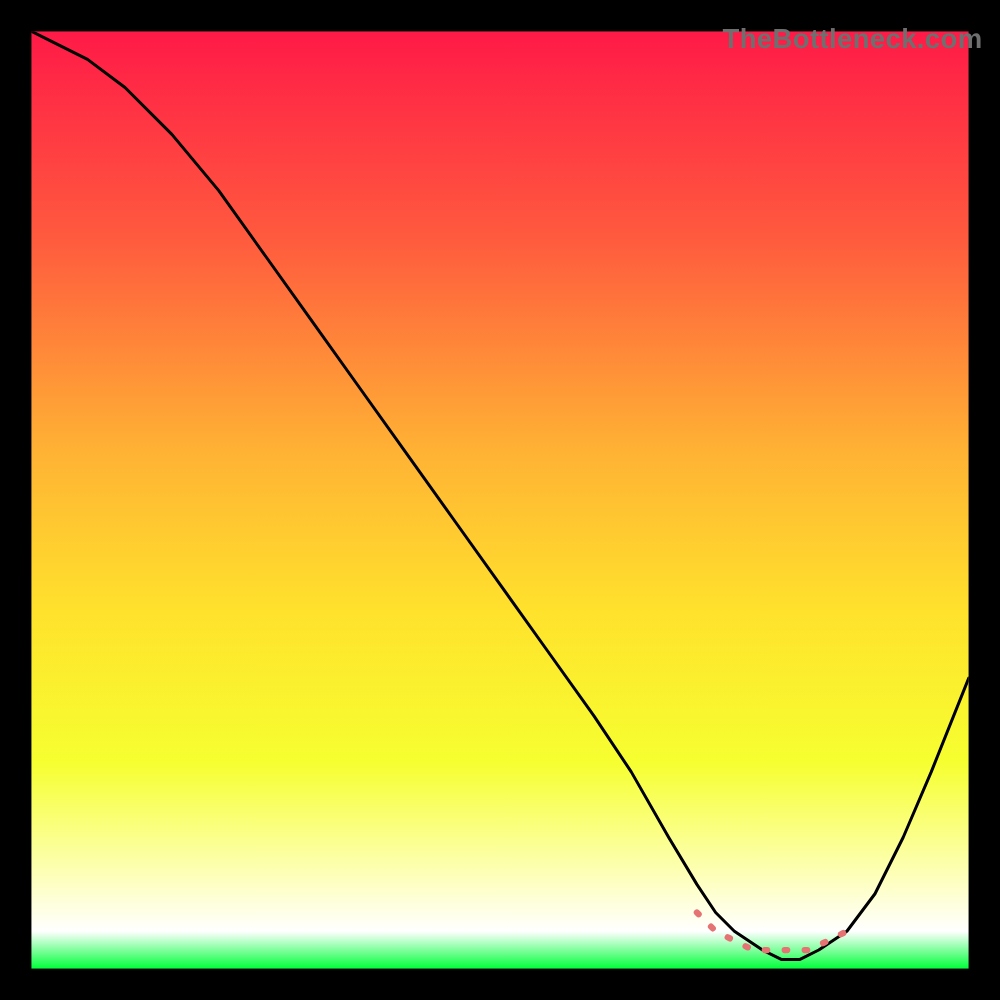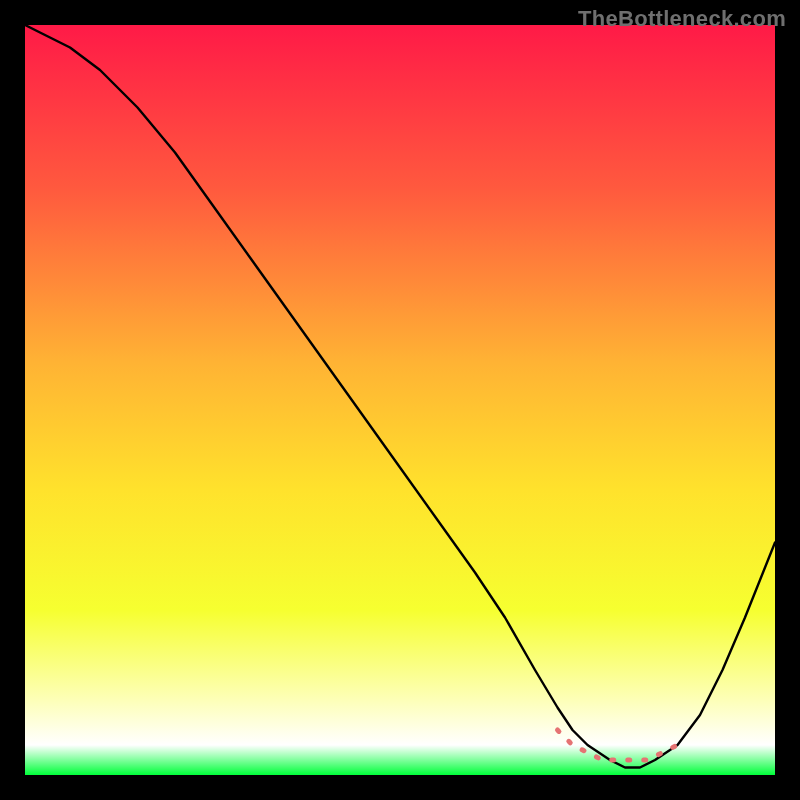--- a/index.html
+++ b/index.html
@@ -20,21 +20,21 @@
   }
   .plot {
     position: absolute;
     left: 25px;
     top: 25px;
     width: 750px;
     height: 750px;
   }
   .watermark {
     position: absolute;
-    top: 6px;
+    top: 18px;
     right: 14px;
     font-family: Arial, Helvetica, sans-serif;
     font-size: 22px;
     font-weight: 600;
     color: #6f6f6f;
     letter-spacing: 0.3px;
   }
   svg { display: block; }
 </style>
 </head>

